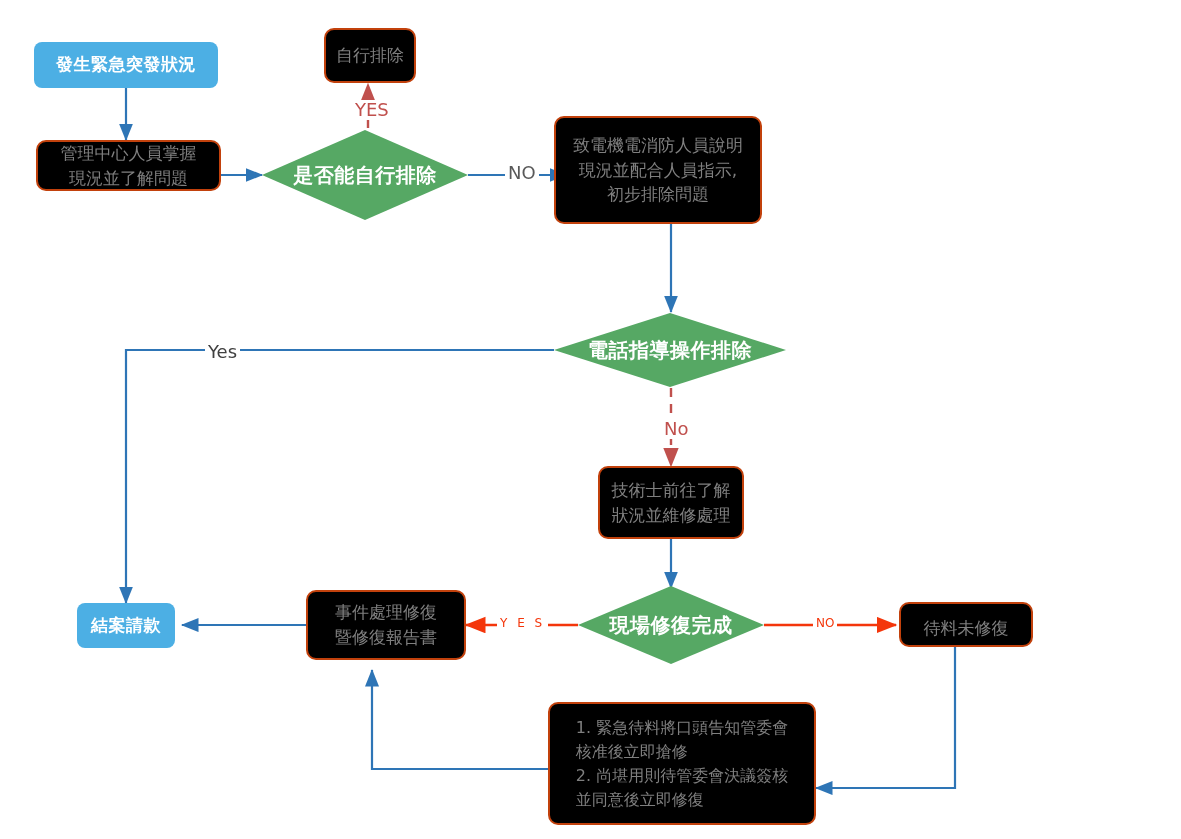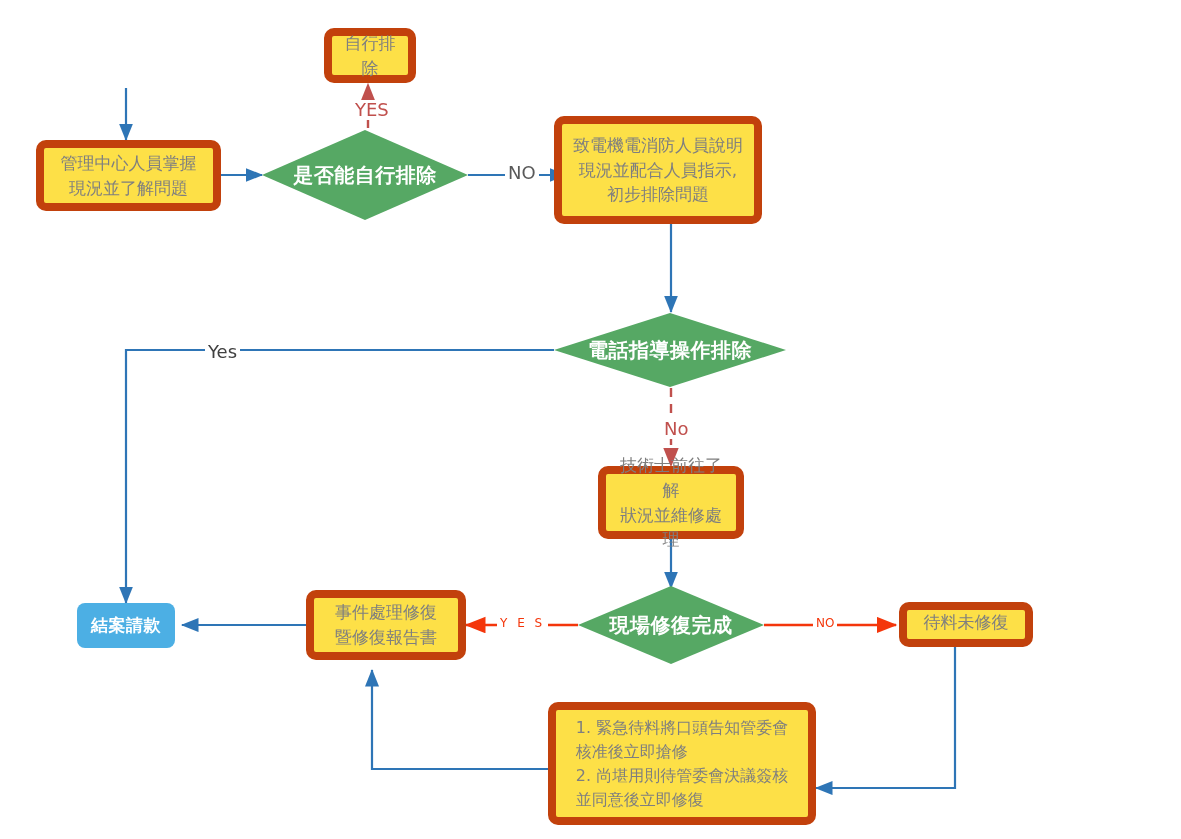--- a/index.html
+++ b/index.html
@@ -26,23 +26,23 @@
   }
   .node {
     position: absolute;
     box-sizing: border-box;
     display: flex;
     align-items: center;
     justify-content: center;
     text-align: center;
   }
   .node-box {
-    border: 8px solid #c2410c;
+    border: 2px solid #c2410c;
     border-radius: 10px;
-    background: #fde047;
+    background: #000000;
     color: #7f7f7f;
     font-size: 17px;
     line-height: 1.45;
     padding: 4px 8px;
   }
   .node-box.left-align {
     justify-content: center;
     text-align: left;
     padding: 6px 10px;
   }
@@ -120,22 +120,25 @@
 
     <path d="M955,646 L955,788 L816,788" stroke="#2e75b6" stroke-width="2.2" fill="none" marker-end="url(#arrowBlue)"></path>
 
     <path d="M548,769 L372,769 L372,670" stroke="#2e75b6" stroke-width="2.2" fill="none" marker-end="url(#arrowBlue)"></path>
 
     <polygon points="365,130 468,175 365,220 262,175" fill="#56a864"></polygon>
     <polygon points="670,313 786,350 670,387 554,350" fill="#56a864"></polygon>
     <polygon points="671,586 764,625 671,664 578,625" fill="#56a864"></polygon>
   </svg>
 
-
-  <div class="node node-box" style="left:36px; top:140px; width:185px; height:71px; white-space:pre-line;border-radius:10px;">
+  <div class="node node-terminal" style="left:34px; top:42px; width:184px; height:46px;">
+    <span>發生緊急突發狀況</span>
+  </div>
+
+  <div class="node node-box" style="left:36px; top:140px; width:185px; height:51px; white-space:pre-line;border-radius:10px;">
     <span>管理中心人員掌握
 現況並了解問題</span>
   </div>
 
   <div class="node node-box" style="left:324px; top:28px; width:92px; height:55px;">
     <span>自行排除</span>
   </div>
 
   <div class="node node-diamond" style="left:265px; top:160px; width:200px; height:30px;">
     <span>是否能自行排除</span>

